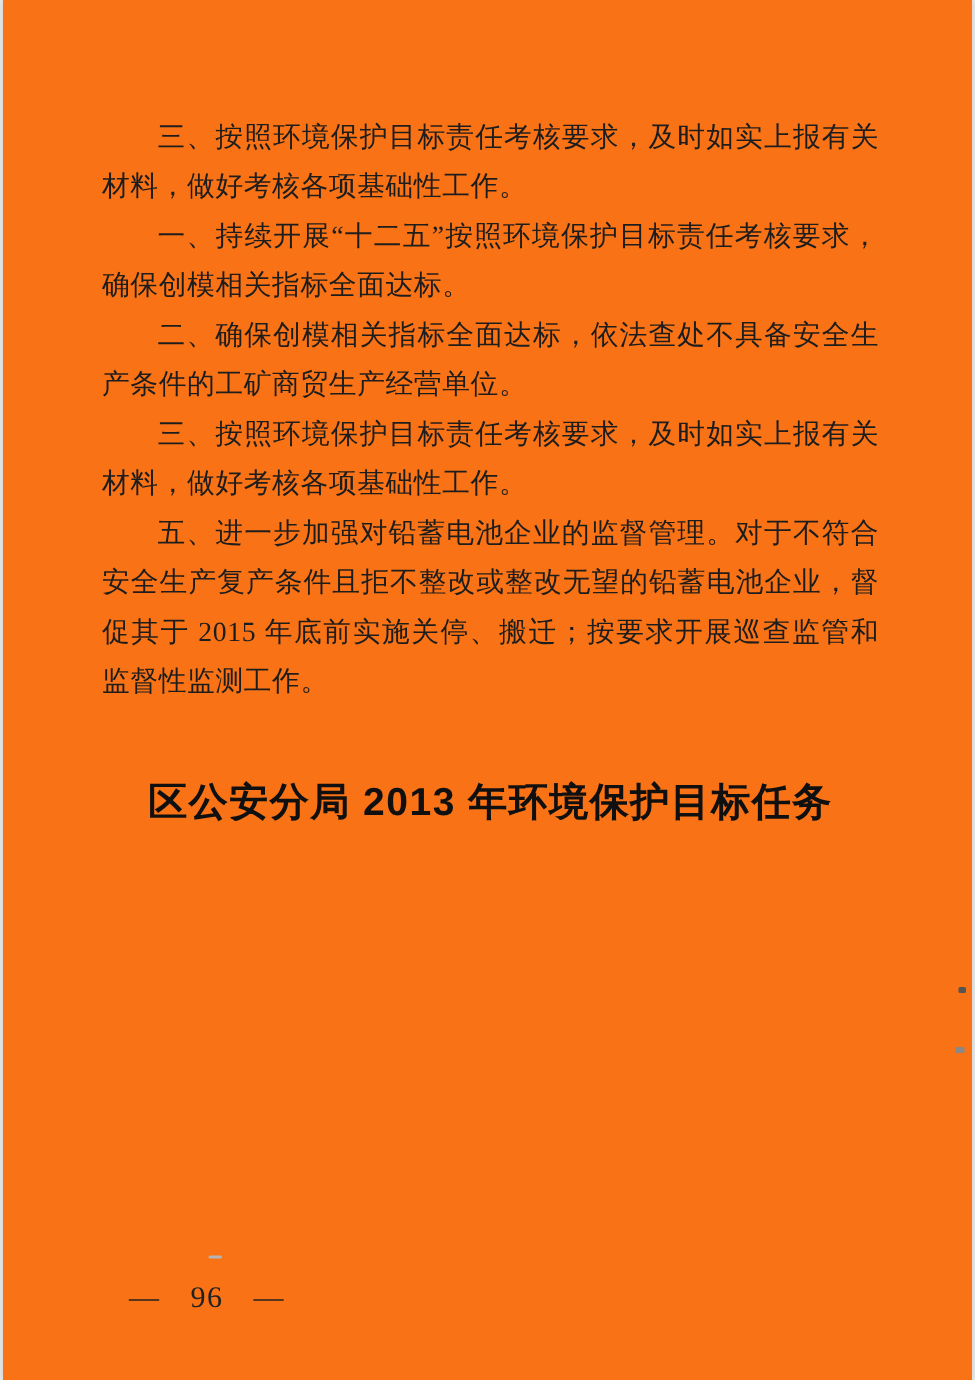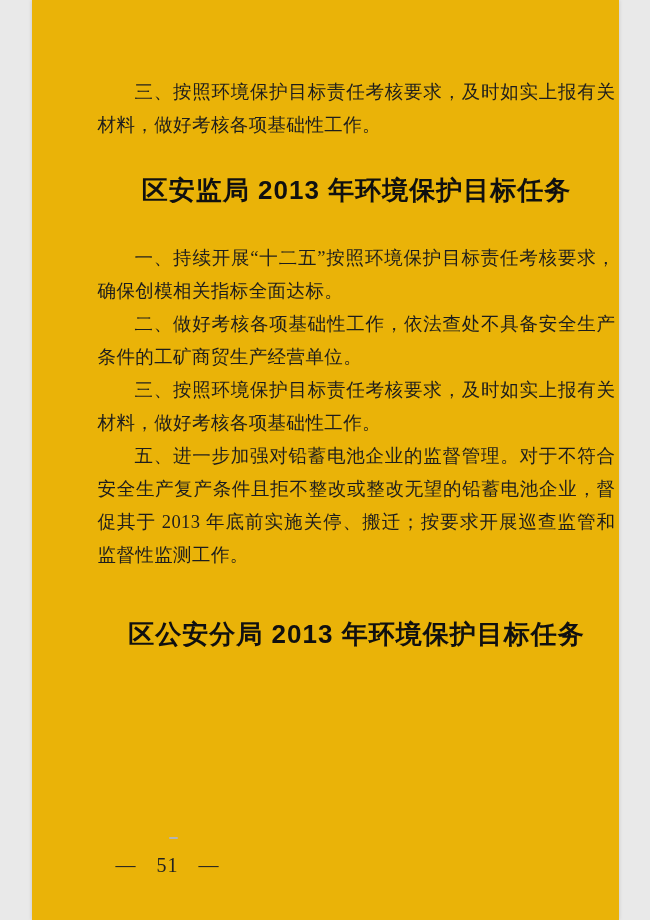--- a/index.html
+++ b/index.html
@@ -1,20 +1,20 @@
 <!DOCTYPE html>
 <html><head>
 <meta charset="utf-8">
 <style>
   html, body { margin: 0; padding: 0; background: #e9e9e9; }
   .page {
     position: relative;
-    width: 587px;
+    width: 646px;
     height: 920px;
-    background: #eab308;
+    background: #f97316;
     overflow: hidden;
     box-shadow: 0 0 4px rgba(0,0,0,0.15);
     margin: 0 auto;
   }
   .content {
     position: absolute;
     left: 66px;
     top: 76px;
     width: 518px;
   }
@@ -63,35 +63,34 @@
 </style>
 </head>
 <body>
 
 <div class="page">
 
   <div class="content">
 
     <p class="para">三、按照环境保护目标责任考核要求，及时如实上报有关材料，做好考核各项基础性工作。</p>
 
-    <div class="heading">区安监局 2013 年环境保护目标任务</div>
 
 
     <p class="para">一、持续开展“十二五”按照环境保护目标责任考核要求，确保创模相关指标全面达标。</p>
 
-    <p class="para">二、做好考核各项基础性工作，依法查处不具备安全生产条件的工矿商贸生产经营单位。</p>
+    <p class="para">二、确保创模相关指标全面达标，依法查处不具备安全生产条件的工矿商贸生产经营单位。</p>
 
     <p class="para">三、按照环境保护目标责任考核要求，及时如实上报有关材料，做好考核各项基础性工作。</p>
 
 
-    <p class="para">五、进一步加强对铅蓄电池企业的监督管理。对于不符合安全生产复产条件且拒不整改或整改无望的铅蓄电池企业，督促其于 2013 年底前实施关停、搬迁；按要求开展巡查监管和监督性监测工作。</p>
+    <p class="para">五、进一步加强对铅蓄电池企业的监督管理。对于不符合安全生产复产条件且拒不整改或整改无望的铅蓄电池企业，督促其于 2015 年底前实施关停、搬迁；按要求开展巡查监管和监督性监测工作。</p>
 
     <div class="heading heading-bottom">区公安分局 2013 年环境保护目标任务</div>
 
   </div>
 
-  <div class="footer-page-number">— 51 —</div>
+  <div class="footer-page-number">— 96 —</div>
 
   <div class="speck speck-1"></div>
   <div class="speck speck-2"></div>
   <div class="speck speck-3"></div>
 
 </div>
 
 </body></html>

